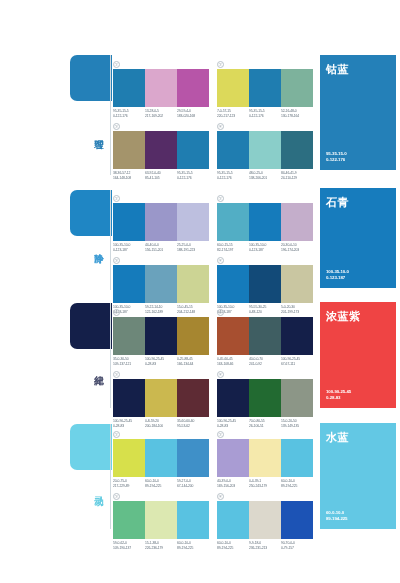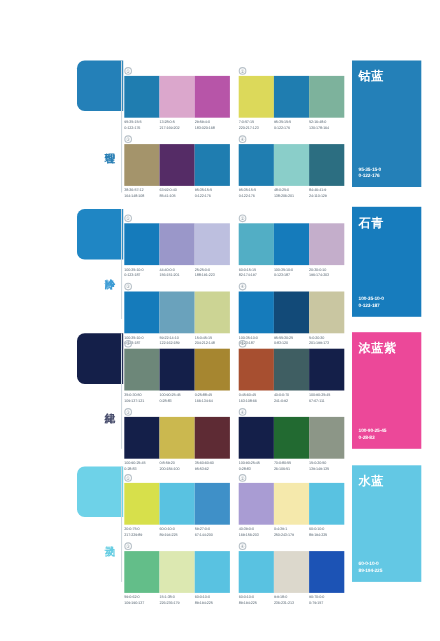--- a/index.html
+++ b/index.html
@@ -41,21 +41,21 @@
   .sw { flex: 1 1 0; height: 38px; }
   .codes { position: absolute; left: 0; top: 47px; display: flex; width: 96px; }
   .code-col { flex: 1 1 0; padding-right: 2px; }
   .code-l {
     font-size: 3.4px; line-height: 4.6px; color: #5d6b77;
     font-family: "Liberation Sans", sans-serif; white-space: nowrap;
     letter-spacing: -0.1px;
   }
 
   
-  .feat { position: absolute; left: 320px; width: 63px; }
+  .feat { position: absolute; left: 320px; width: 76px; }
   .feat-name {
     position: absolute; left: 6px; top: 7px;
     font-size: 11px; font-weight: bold; color: #ffffff; letter-spacing: 0.5px;
   }
   .feat-codes { position: absolute; left: 6px; bottom: 7px; }
   .feat-code {
     font-size: 4.4px; line-height: 6px; color: #ffffff; font-weight: bold;
     letter-spacing: -0.1px; white-space: nowrap;
   }
 </style>
@@ -440,21 +440,21 @@
           <div class="feat-code">0-122-176</div>
         </div>
       </div>
       <div class="feat" style="position: absolute; left: 320px; top: 188px; height: 100px; background: rgb(23, 124, 189);">
         <div class="feat-name">石青</div>
         <div class="feat-codes">
           <div class="feat-code">100-35-10-0</div>
           <div class="feat-code">0-123-187</div>
         </div>
       </div>
-      <div class="feat" style="position: absolute; left: 320px; top: 302px; height: 106px; background: #ec4899; text-decoration: underline;">
+      <div class="feat" style="position: absolute; left: 320px; top: 302px; height: 106px; background: #ef4444; text-decoration: underline;">
         <div class="feat-name">浓蓝紫</div>
         <div class="feat-codes">
           <div class="feat-code">100-90-25-45</div>
           <div class="feat-code">0-28-83</div>
         </div>
       </div>
       <div class="feat" style="position: absolute; left: 320px; top: 423px; height: 106px; background: rgb(99, 200, 228);">
         <div class="feat-name">水蓝</div>
         <div class="feat-codes">
           <div class="feat-code">60-0-10-0</div>

